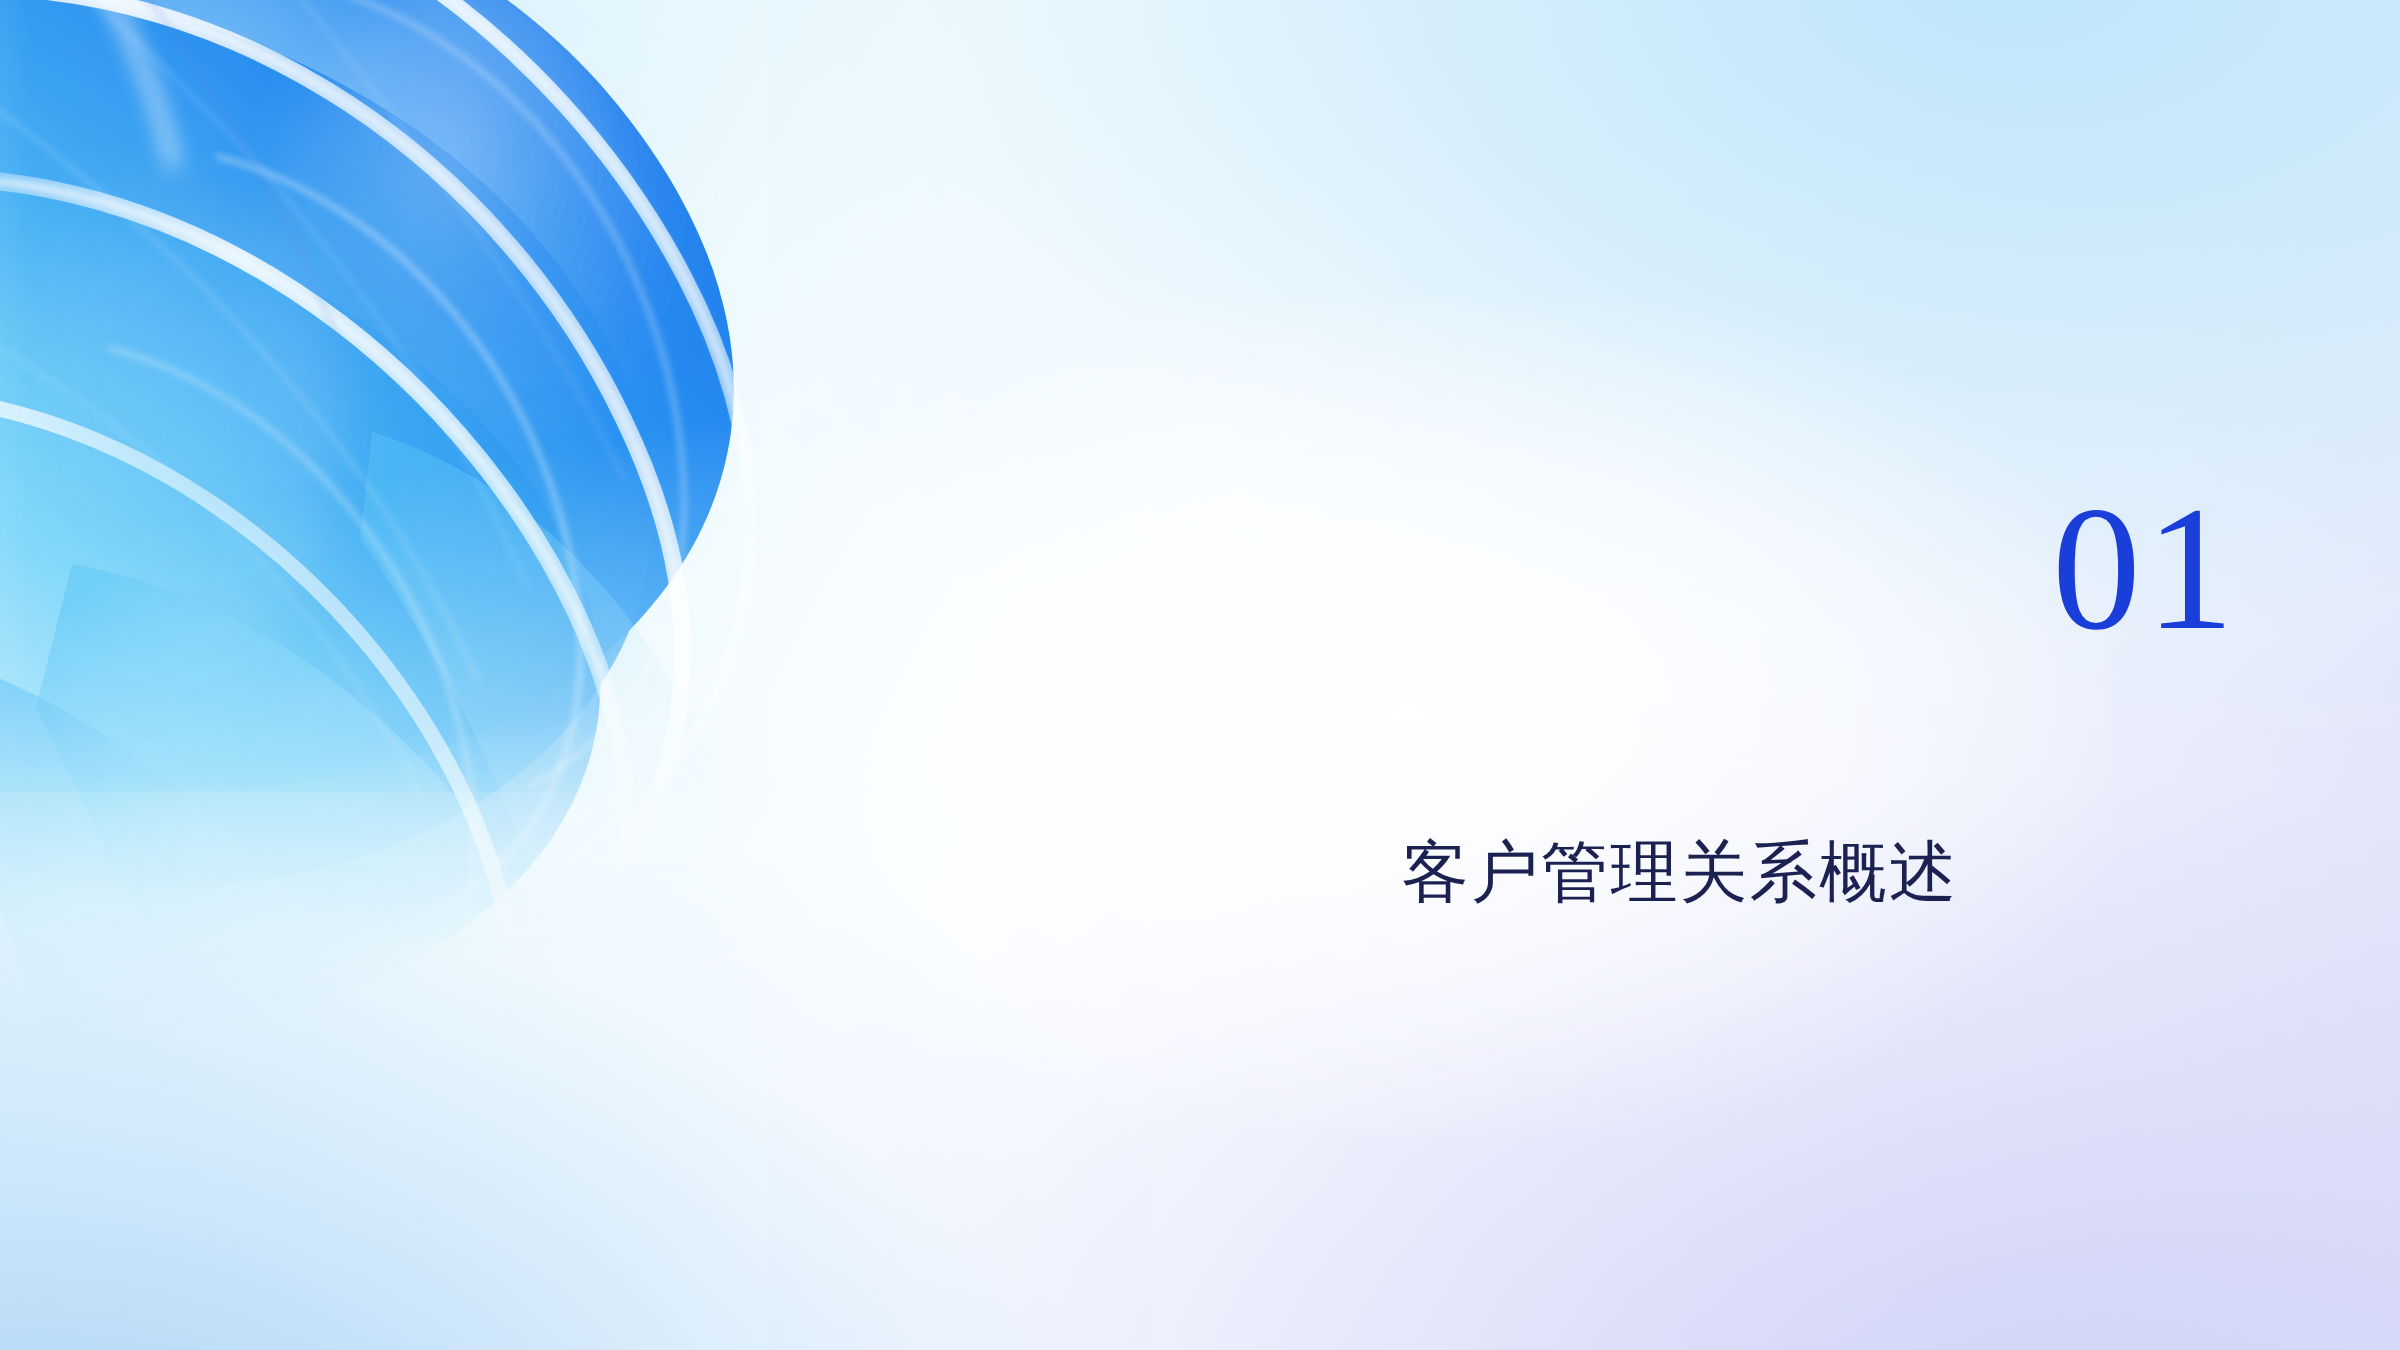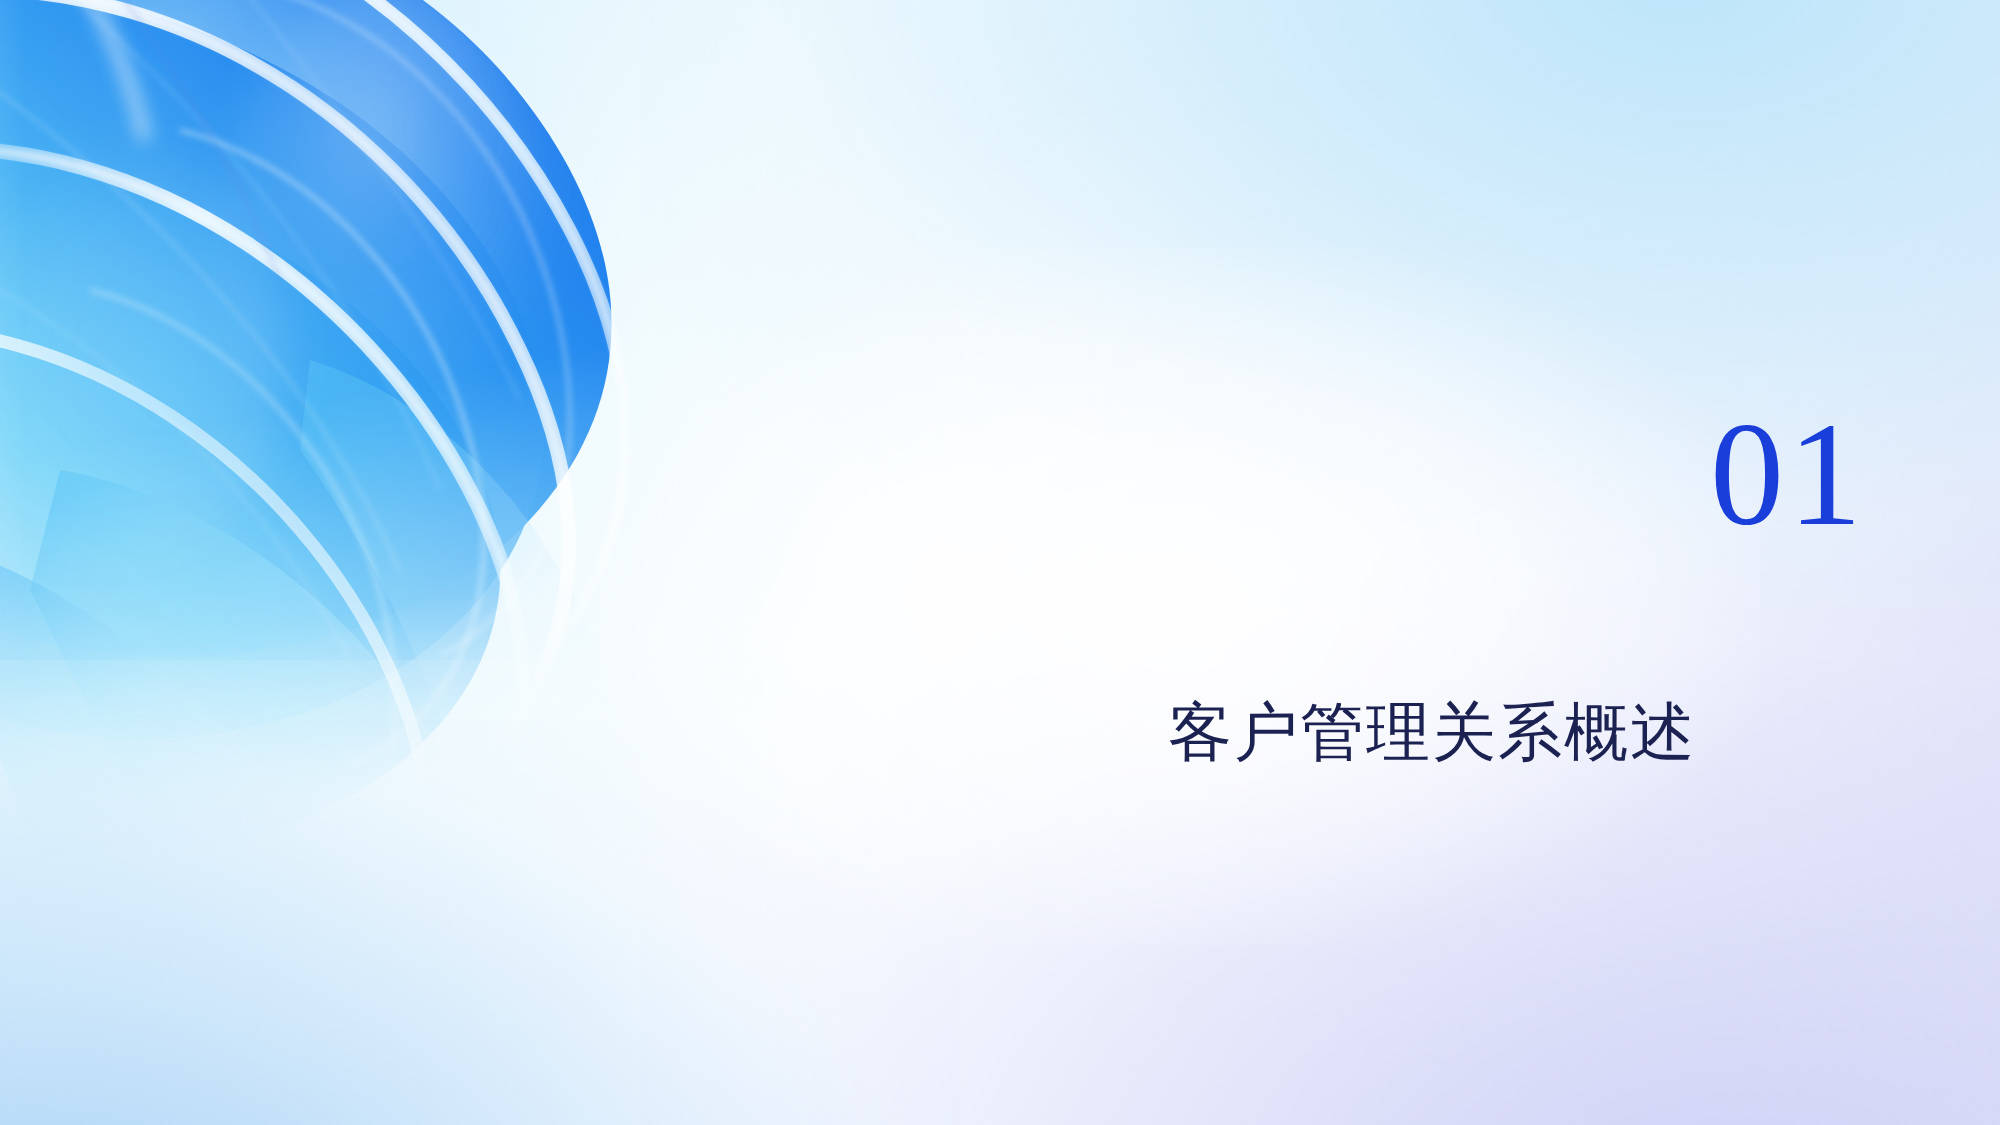--- a/index.html
+++ b/index.html
@@ -106,21 +106,21 @@
     letter-spacing: 4px;
     color: #1a3ed9;
     font-weight: 400;
     white-space: nowrap;
   }
   .section-title {
     position: absolute;
     left: 68px;
     top: 300px;
     font-family: "DejaVu Serif", "Liberation Serif", serif;
-    font-size: 64px;
+    font-size: 56px;
     line-height: 1;
     letter-spacing: 2px;
     color: #1b2252;
     font-weight: 400;
     white-space: nowrap;
   }
 </style>
 </head>
 <body>
 

